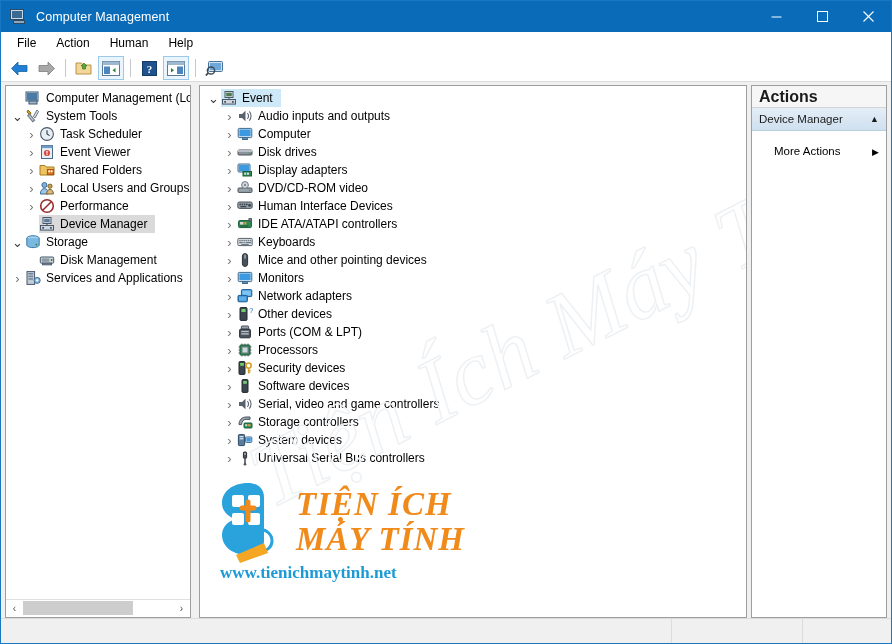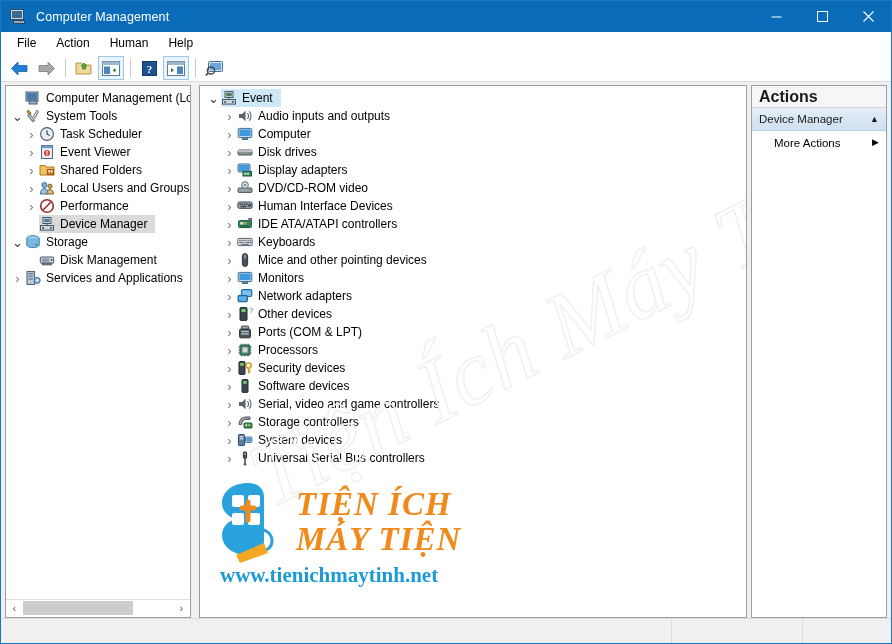--- a/index.html
+++ b/index.html
@@ -134,21 +134,21 @@
   .actions-bar{
     height:22px;
     background:linear-gradient(to bottom,#e4eef7 0%,#cfe0ef 100%);
     border-bottom:1px solid #b8cfe0;
     display:flex;align-items:center;padding:0 7px;flex:0 0 auto;
   }
   .actions-bar .ab-label{flex:1 1 auto;font-size:11.5px;color:#1a1a1a;}
   .actions-bar .ab-chev{color:#1a1a1a;font-size:9px;}
   .actions-list{flex:1 1 auto;background:#fff;padding-top:6px;}
   .action-row{
-    height:20px;display:flex;align-items:flex-start;
+    height:20px;display:flex;align-items:flex-end;
     padding:0 7px 0 22px;font-size:11.5px;color:#000;
   }
   .action-row .ar-label{flex:1 1 auto;}
   .action-row .ar-chev{font-size:9px;color:#000;}
 
   
   .statusbar{
     height:24px;background:#f0f0f0;display:flex;align-items:stretch;
     flex:0 0 auto;border-top:1px solid #dcdcdc;
   }
@@ -178,21 +178,21 @@
   .wm-logo .logotext{
     position:absolute;left:78px;top:10px;
     font-family:"Liberation Serif",serif;
     font-weight:bold;font-style:italic;
     font-size:33px;line-height:35px;color:#f08a1b;
     letter-spacing:1px;white-space:nowrap;
   }
   .wm-logo .logourl{
     position:absolute;left:2px;top:86px;
     font-family:"Liberation Serif",serif;
-    font-weight:bold;font-size:21px;color:#1d9ad6;
+    font-weight:bold;font-size:17px;color:#1d9ad6;
     white-space:nowrap;
   }
 </style>
 </head>
 <body>
 
 <div class="window">
 
   <div class="titlebar">
     <div class="title-icon">
@@ -695,21 +695,21 @@
           <rect x="14" y="16" width="12" height="12" rx="2" fill="#fff"></rect>
           <rect x="30" y="16" width="12" height="12" rx="2" fill="#fff"></rect>
           <rect x="14" y="34" width="12" height="12" rx="2" fill="#fff"></rect>
           <rect x="30" y="34" width="12" height="12" rx="2" fill="#fff"></rect>
           <path d="M24 29 L36 29 M30 23 L30 41" stroke="#f08a1b" stroke-width="5" stroke-linecap="round"></path>
           <path d="M40 50 C48 50 54 55 54 62 C54 68 49 72 44 72 C40 72 37 69 37 65 C37 62 39 60 42 60" fill="none" stroke="#2aa3dd" stroke-width="3"></path>
           <path d="M18 76 L46 64 L50 74 L22 84 Z" fill="#f5a623"></path>
         </svg>
         <div class="logotext">
           <div>TIỆN ÍCH</div>
-          <div>MÁY TIỆN</div>
+          <div>MÁY TÍNH</div>
         </div>
         <div class="logourl">www.tienichmaytinh.net</div>
       </div>
     </div>
 
     <div class="pane pane-right">
       <div class="actions-title">Actions</div>
       <div class="actions-bar">
         <div class="ab-label">Device Manager</div>
         <div class="ab-chev">▲</div>

